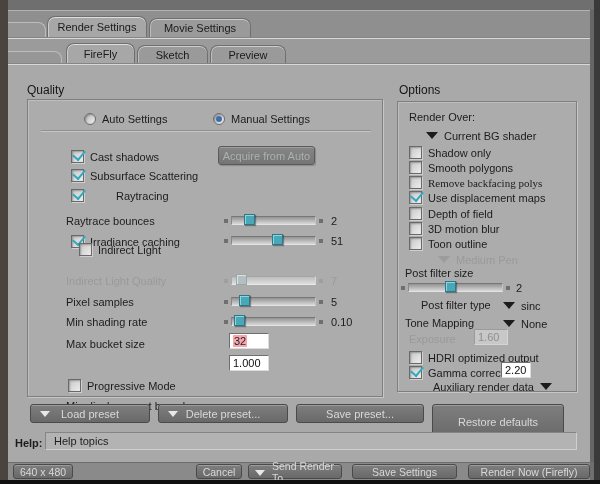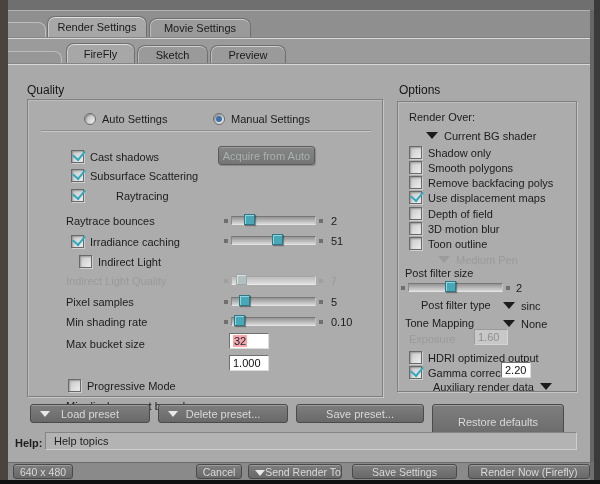--- a/index.html
+++ b/index.html
@@ -152,21 +152,21 @@
       <span class="checkbox checked"></span>
       <span class="lbl">Irradiance caching</span>
     </div>
     <div class="slider" style="left:196px;top:134px;">
       <span class="track">
         <span class="handle" style="left:40px;"></span>
       </span>
     </div>
     <span class="val" style="left:303px;top:135px;">51</span>
 
-    <div class="row" style="left:43px;top:154px;padding-left:8px;">
+    <div class="row" style="left:43px;top:142px;padding-left:8px;">
       <span class="checkbox"></span>
       <span class="lbl">Indirect Light</span>
     </div>
 
     <span class="lbl dim abs" style="left:38px;top:175px;">Indirect Light Quality</span>
     <div class="slider disabled" style="left:196px;top:174px;">
       <span class="track">
         <span class="handle" style="left:4px;"></span>
       </span>
     </div>
@@ -213,21 +213,21 @@
     </div>
 
     <div class="row" style="left:11px;top:43px;">
       <span class="checkbox"></span>
       <span class="lbl">Shadow only</span>
     </div>
     <div class="row" style="left:11px;top:58px;">
       <span class="checkbox"></span>
       <span class="lbl">Smooth polygons</span>
     </div>
-    <div class="row" style="left:11px;top:73px;">
+    <div class="row" style="left:11px;top:73px;font-family:Liberation Serif, serif;">
       <span class="checkbox"></span>
       <span class="lbl">Remove backfacing polys</span>
     </div>
     <div class="row" style="left:11px;top:88px;">
       <span class="checkbox checked"></span>
       <span class="lbl">Use displacement maps</span>
     </div>
     <div class="row" style="left:11px;top:104px;">
       <span class="checkbox"></span>
       <span class="lbl">Depth of field</span>
@@ -302,19 +302,19 @@
   </div>
 
   <span class="lbl abs" style="left:15px;top:437px;font-weight:bold;">Help:</span>
   <div class="helpbar" style="left:45px;top:432px;width:532px;height:18px;">Help topics</div>
 
   <div class="abs statusbar"></div>
   <div class="btn btn-small" style="left:13px;top:464px;width:60px;height:15px;">640 x 480</div>
   <div class="btn btn-small" style="left:196px;top:464px;width:46px;height:15px;">Cancel</div>
   <div class="btn btn-small" style="left:248px;top:464px;width:94px;height:15px;">
     <span class="tri light" style="position:absolute;left:6px;top:5px;"></span>
-    <span style="margin-left:16px;">Send Render To</span>
+    <span style="margin-left:23px;">Send Render To</span>
   </div>
   <div class="btn btn-small" style="left:352px;top:464px;width:105px;height:15px;">Save Settings</div>
   <div class="btn btn-small" style="left:468px;top:464px;width:122px;height:15px;">Render Now (Firefly)</div>
 
   <div class="abs strip-bottom"></div>
 </div>
 
 </body></html>

